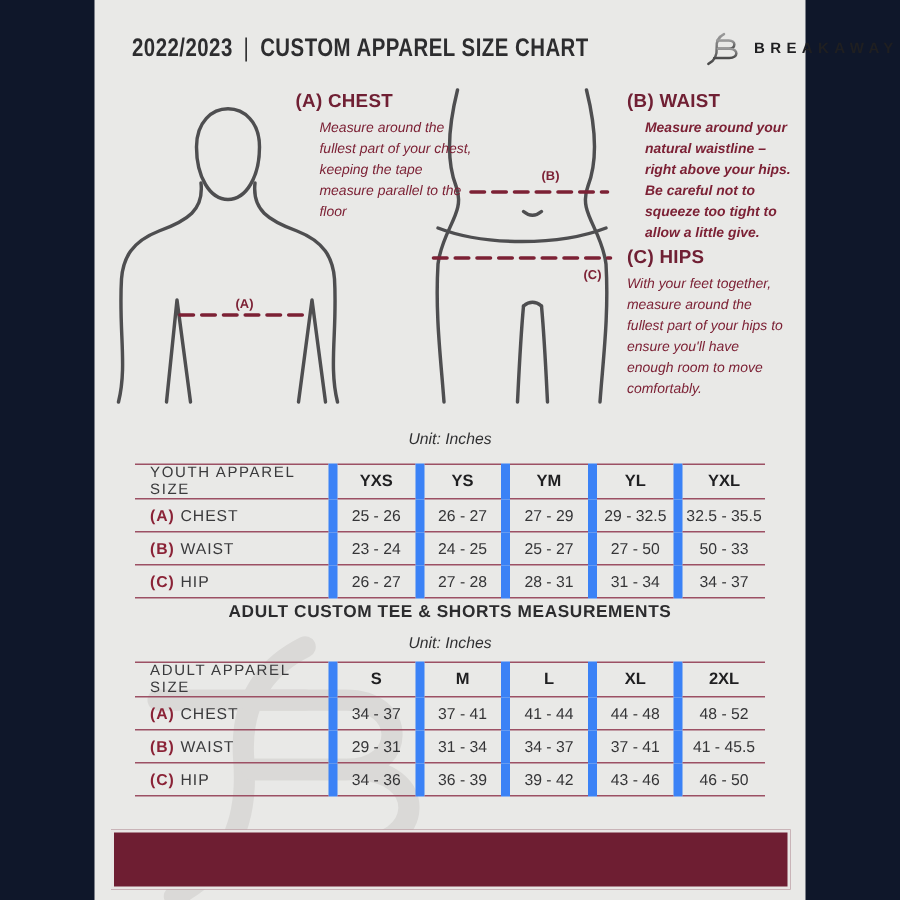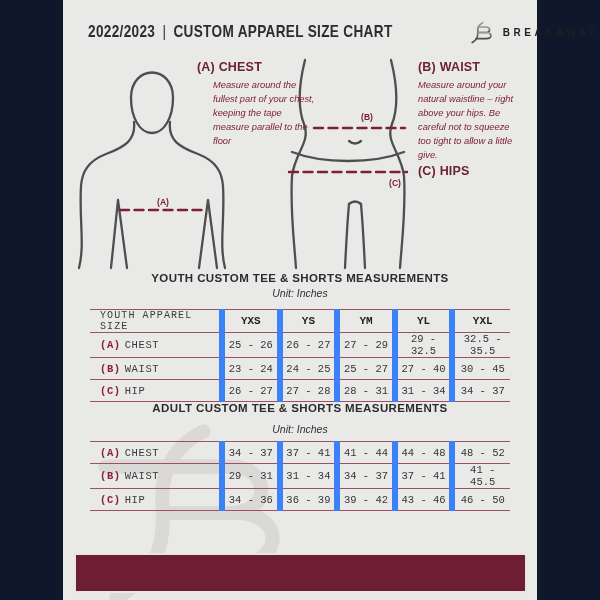--- a/index.html
+++ b/index.html
@@ -18,29 +18,29 @@
   .guide { position:absolute; left:0; top:56px; width:474px; height:216px; }
   .fig { position:absolute; top:2px; }
   .fig-torso { left:9px; width:160px; height:212px; }
   .fig-lower { left:220px; width:130px; height:212px; }
   .fig path, .fig line { fill:none; stroke:#4e4e50; stroke-width:2.3; stroke-linecap:round; stroke-linejoin:round; }
   .fig .dash { stroke:#7c2135; stroke-width:2.4; stroke-dasharray:9 5.5; }
   .fig text { font-family:"Liberation Sans",sans-serif; font-weight:bold; font-size:8.6px; fill:#7c2135; }
   .guide-h { position:absolute; font-size:12.5px; font-weight:bold; color:#702034; letter-spacing:.2px; }
   .guide-p { position:absolute; font-size:9.3px; font-style:italic; color:#7c2135; line-height:1.5; }
   .g-chest-h { left:134px; top:4px; }  .g-chest-p { left:150px; top:23px; width:105px; }
-  .g-waist-h { left:355px; top:4px; }  .g-waist-p { left:355px; top:23px; width:101px; }
+  .g-waist-h { left:355px; top:4px; }  .g-waist-p { left:367px; top:23px; width:101px;font-weight:bold; }
   .g-hips-h  { left:355px; top:108px; }.g-hips-p  { left:355px; top:127px; width:107px; }
 
   
   .sec-title { position:absolute; left:0; width:474px; text-align:center; font-weight:bold; font-size:11.5px; color:#2c2c2e; letter-spacing:.4px; }
   .sec-unit  { position:absolute; left:0; width:474px; text-align:center; font-style:italic; font-size:10.5px; color:#303032; }
 
   
-  table.size { position:absolute; left:27px; width:420px; border-collapse:collapse; table-layout:fixed; z-index:2;font-family:Liberation Mono, monospace; }
+  table.size { position:absolute; left:27px; width:420px; border-collapse:collapse; table-layout:fixed; z-index:2; }
   table.size { border-bottom:1px solid #9c5064; }
   table.size tr td { border-top:1px solid #9c5064; height:22px; background:transparent; }
   table.size tr.head td { height:23px; }
   table.size td + td { border-left:6px solid #3b82f6; }
   td.col-label { width:132px; }
   td.size-name { padding-left:10px; font-size:10px; letter-spacing:1.1px; color:#3a3a3c; }
   td.size-head { text-align:center; font-weight:bold; font-size:11px; color:#1f1f21; }
   td.row-label { padding-left:10px; font-size:10.5px; letter-spacing:.6px; color:#3a3a3c; }
   td.row-label .pfx { color:#8a2236; font-weight:bold; margin-right:4px; }
   td.val { text-align:center; font-size:10.5px; color:#353537;margin-top:36px; }
@@ -106,23 +106,23 @@
         <line class="dash" x1="6" y1="114" x2="124" y2="114"></line>
         <text x="84" y="62" text-anchor="middle">(B)</text>
         <text x="112" y="128" text-anchor="middle">(C)</text>
       </svg>
 
       <div class="guide-h g-chest-h">(A) CHEST</div>
       <div class="guide-p g-chest-p">Measure around the fullest part of your chest, keeping the tape measure parallel to the floor</div>
       <div class="guide-h g-waist-h">(B) WAIST</div>
       <div class="guide-p g-waist-p">Measure around your natural waistline – right above your hips. Be careful not to squeeze too tight to allow a little give.</div>
       <div class="guide-h g-hips-h">(C) HIPS</div>
+      <div class="guide-p g-hips-p">With your feet together, measure around the fullest part of your hips to ensure you'll have enough room to move comfortably.</div>
     </div>
 
-    <div class="sec-title ti-youth">YOUTH CUSTOM TEE &amp; SHORTS MEASUREMENTS</div>
     <div class="sec-unit tu-youth">Unit: Inches</div>
     <table class="size t-youth">
       <tbody>
         <tr class="head">
           <td class="col-label size-name">YOUTH APPAREL SIZE</td>
           <td class="size-head">YXS</td>
           <td class="size-head">YS</td>
           <td class="size-head">YM</td>
           <td class="size-head">YL</td>
           <td class="size-head">YXL</td>
@@ -133,22 +133,22 @@
           <td class="val">26 - 27</td>
           <td class="val">27 - 29</td>
           <td class="val">29 - 32.5</td>
           <td class="val">32.5 - 35.5</td>
         </tr>
         <tr>
           <td class="col-label row-label"><span class="pfx">(B)</span><span>WAIST</span></td>
           <td class="val">23 - 24</td>
           <td class="val">24 - 25</td>
           <td class="val">25 - 27</td>
-          <td class="val">27 - 40</td>
-          <td class="val">30 - 45</td>
+          <td class="val">27 - 50</td>
+          <td class="val">50 - 33</td>
         </tr>
         <tr>
           <td class="col-label row-label"><span class="pfx">(C)</span><span>HIP</span></td>
           <td class="val">26 - 27</td>
           <td class="val">27 - 28</td>
           <td class="val">28 - 31</td>
           <td class="val">31 - 34</td>
           <td class="val">34 - 37</td>
         </tr>
       </tbody>
@@ -159,20 +159,28 @@
 
     <svg class="watermark" viewBox="0 0 40 34">
       <path d="M 3 8.5 L 21 8.5"></path>
       <path d="M 21 2 C 15 5 13 10 13.5 16 C 14 23 12 29 5 32.5"></path>
       <path d="M 14 8.5 L 26 8.5 C 33.5 8.5 33.5 17 26 17 L 14.5 17"></path>
       <path d="M 14.5 17 L 27 17 C 36 17 36 26.5 26.5 26.5 L 11 26.5"></path>
     </svg>
 
     <table class="size t-adult">
       <tbody>
+        <tr class="head">
+          <td class="col-label size-name">ADULT APPAREL SIZE</td>
+          <td class="size-head">S</td>
+          <td class="size-head">M</td>
+          <td class="size-head">L</td>
+          <td class="size-head">XL</td>
+          <td class="size-head">2XL</td>
+        </tr>
         <tr>
           <td class="col-label row-label"><span class="pfx">(A)</span><span>CHEST</span></td>
           <td class="val">34 - 37</td>
           <td class="val">37 - 41</td>
           <td class="val">41 - 44</td>
           <td class="val">44 - 48</td>
           <td class="val">48 - 52</td>
         </tr>
         <tr>
           <td class="col-label row-label"><span class="pfx">(B)</span><span>WAIST</span></td>

